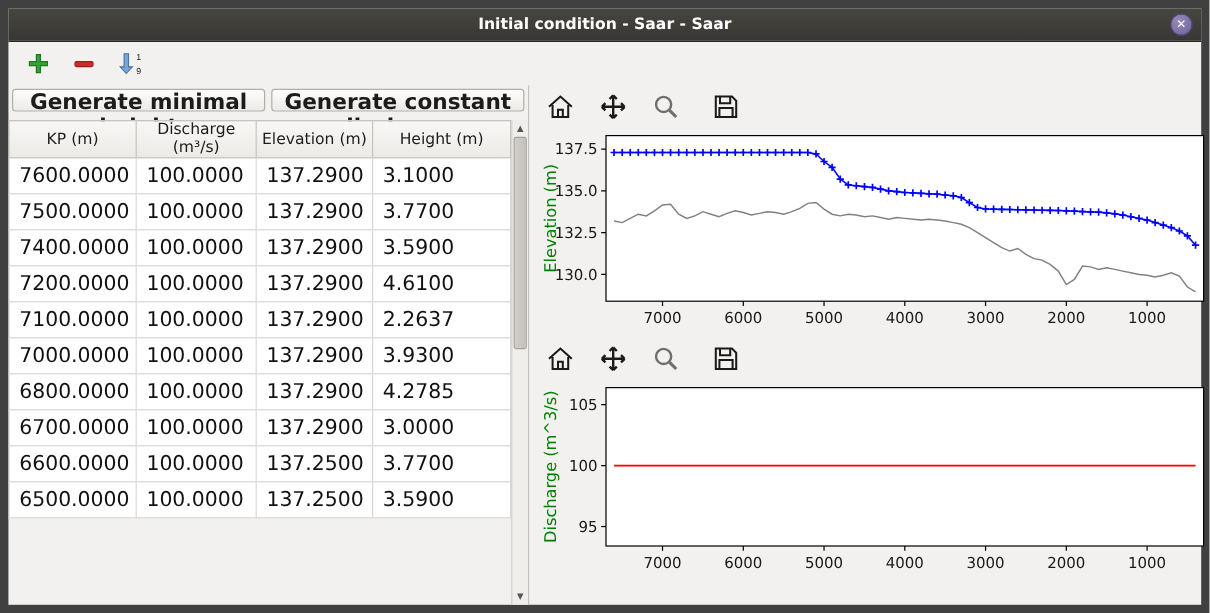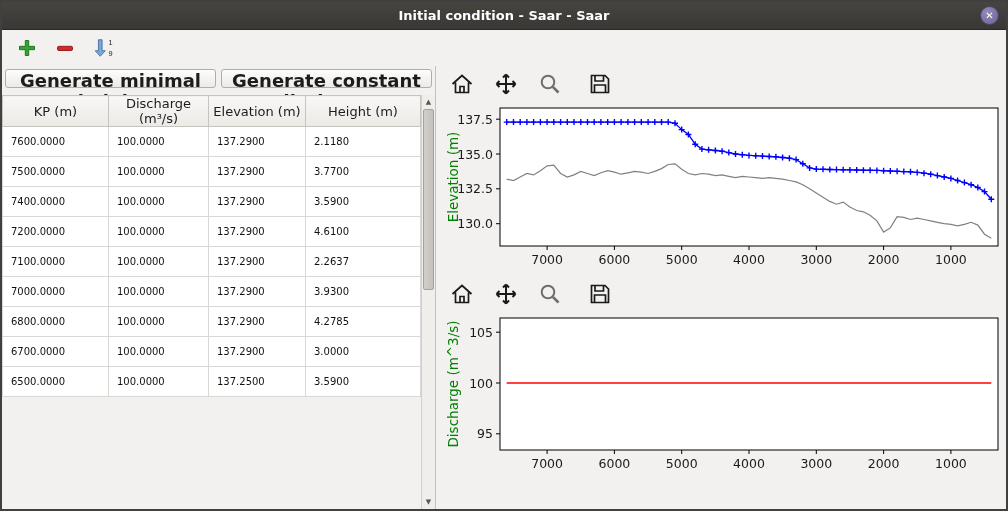--- a/index.html
+++ b/index.html
@@ -1,18 +1,18 @@
 <!DOCTYPE html>
 <html><head>
 <meta charset="utf-8">
 <style>
   * { margin:0; padding:0; box-sizing:border-box; }
   html,body { width:1008px; height:511px; overflow:hidden; }
   body { font-family:"DejaVu Sans","Liberation Sans",sans-serif; background:#c9c9c9; }
-  .window { width:1008px; height:511px; border:2px solid #404040; background:#f2f1ef; display:flex; flex-direction:column; }
+  .window { width:1008px; height:511px; border:7px solid #404040; background:#f2f1ef; display:flex; flex-direction:column; }
 
   
   .titlebar { flex:0 0 28px; background:linear-gradient(#474540,#383733); display:flex; align-items:center; position:relative; border-bottom:1px solid #2a2926; }
   .title { flex:1; text-align:center; color:#ffffff; font-weight:bold; font-size:13px; }
   .close-btn { position:absolute; right:7px; top:4px; width:19px; height:19px; border-radius:50%;
     background:radial-gradient(circle at 35% 30%, #9589b8, #6f6396); border:1px solid #4d4374;
     color:#fff; font-size:10px; font-weight:bold; display:flex; align-items:center; justify-content:center; }
 
   
   .main-toolbar { flex:0 0 36px; display:flex; align-items:center; gap:8px; padding:0 10px; }
@@ -27,21 +27,21 @@
   .gen-row { display:flex; gap:5px; padding:3px 3px 7px 3px; }
   .gen-btn { flex:1; height:19px; font-size:18px; font-family:inherit; color:#1c1c1c;
     border:1px solid #b1aeaa; border-radius:3px; background:linear-gradient(#fdfdfc,#eceae7);font-weight:bold; }
 
   
   .table-wrap { flex:1; display:flex; min-height:0; overflow:hidden; }
   table { flex:1; border-collapse:collapse; table-layout:fixed; align-self:flex-start; width:418px; }
   col.c0{width:106px} col.c1{width:100px} col.c2{width:97px} col.c3{width:115px}
   th { font-weight:normal; font-size:13px; height:23px; color:#1c1c1c; text-align:center;
     background:linear-gradient(#f8f7f5,#eceae7); border:1px solid #c7c4c0; }
-  td { font-size:10px; height:30px; background:#ffffff; color:#111;
+  td { font-size:17px; height:30px; background:#ffffff; color:#111;
     border:1px solid #dad8d4; padding-left:8px; vertical-align:middle; }
 
   
   .vscroll { flex:0 0 14px; background:#f0eeeb; border-left:1px solid #d3d0cc; display:flex; flex-direction:column; }
   .sb-arrow { flex:0 0 14px; display:flex; align-items:center; justify-content:center; font-size:7px; color:#555; }
   .sb-track { flex:1; position:relative; }
   .sb-thumb { position:absolute; top:0; left:1px; right:1px; height:47%;
     background:linear-gradient(90deg,#d2cfcb,#c4c1bc); border:1px solid #a5a29d; border-radius:2px; }
 
   
@@ -102,21 +102,21 @@
                 <th>Discharge (m³/s)</th>
                 <th>Elevation (m)</th>
                 <th>Height (m)</th>
               </tr>
             </thead>
           <tbody id="table-body">
               <tr>
                 <td>7600.0000</td>
                 <td>100.0000</td>
                 <td>137.2900</td>
-                <td>2.1180</td>
+                <td>3.1000</td>
               </tr>
               <tr>
                 <td>7500.0000</td>
                 <td>100.0000</td>
                 <td>137.2900</td>
                 <td>3.7700</td>
               </tr>
               <tr>
                 <td>7400.0000</td>
                 <td>100.0000</td>
@@ -145,20 +145,26 @@
                 <td>6800.0000</td>
                 <td>100.0000</td>
                 <td>137.2900</td>
                 <td>4.2785</td>
               </tr>
               <tr>
                 <td>6700.0000</td>
                 <td>100.0000</td>
                 <td>137.2900</td>
                 <td>3.0000</td>
+              </tr>
+              <tr>
+                <td>6600.0000</td>
+                <td>100.0000</td>
+                <td>137.2500</td>
+                <td>3.7700</td>
               </tr>
               <tr>
                 <td>6500.0000</td>
                 <td>100.0000</td>
                 <td>137.2500</td>
                 <td>3.5900</td>
               </tr>
             </tbody>
         </table>
         <div class="vscroll">

